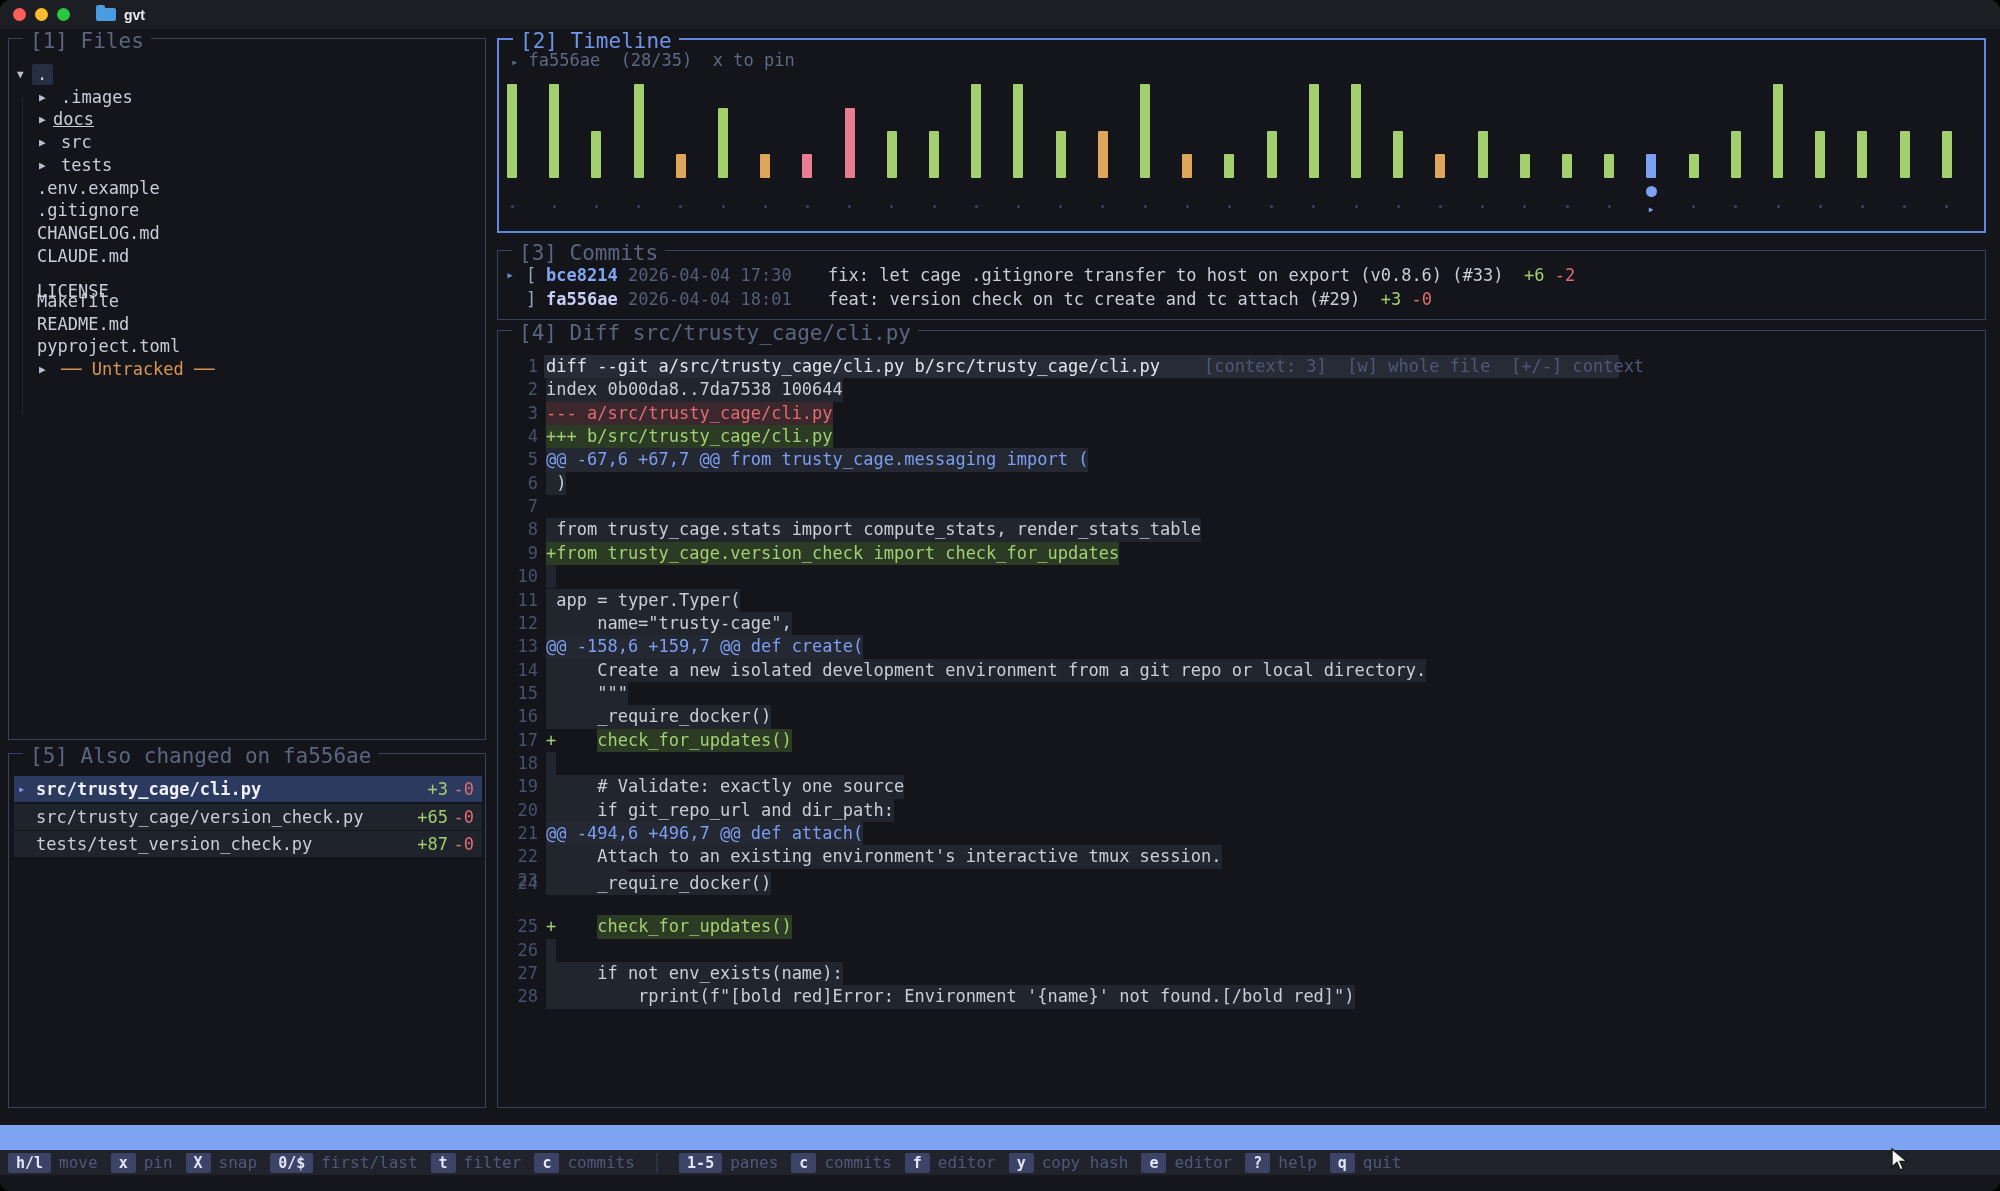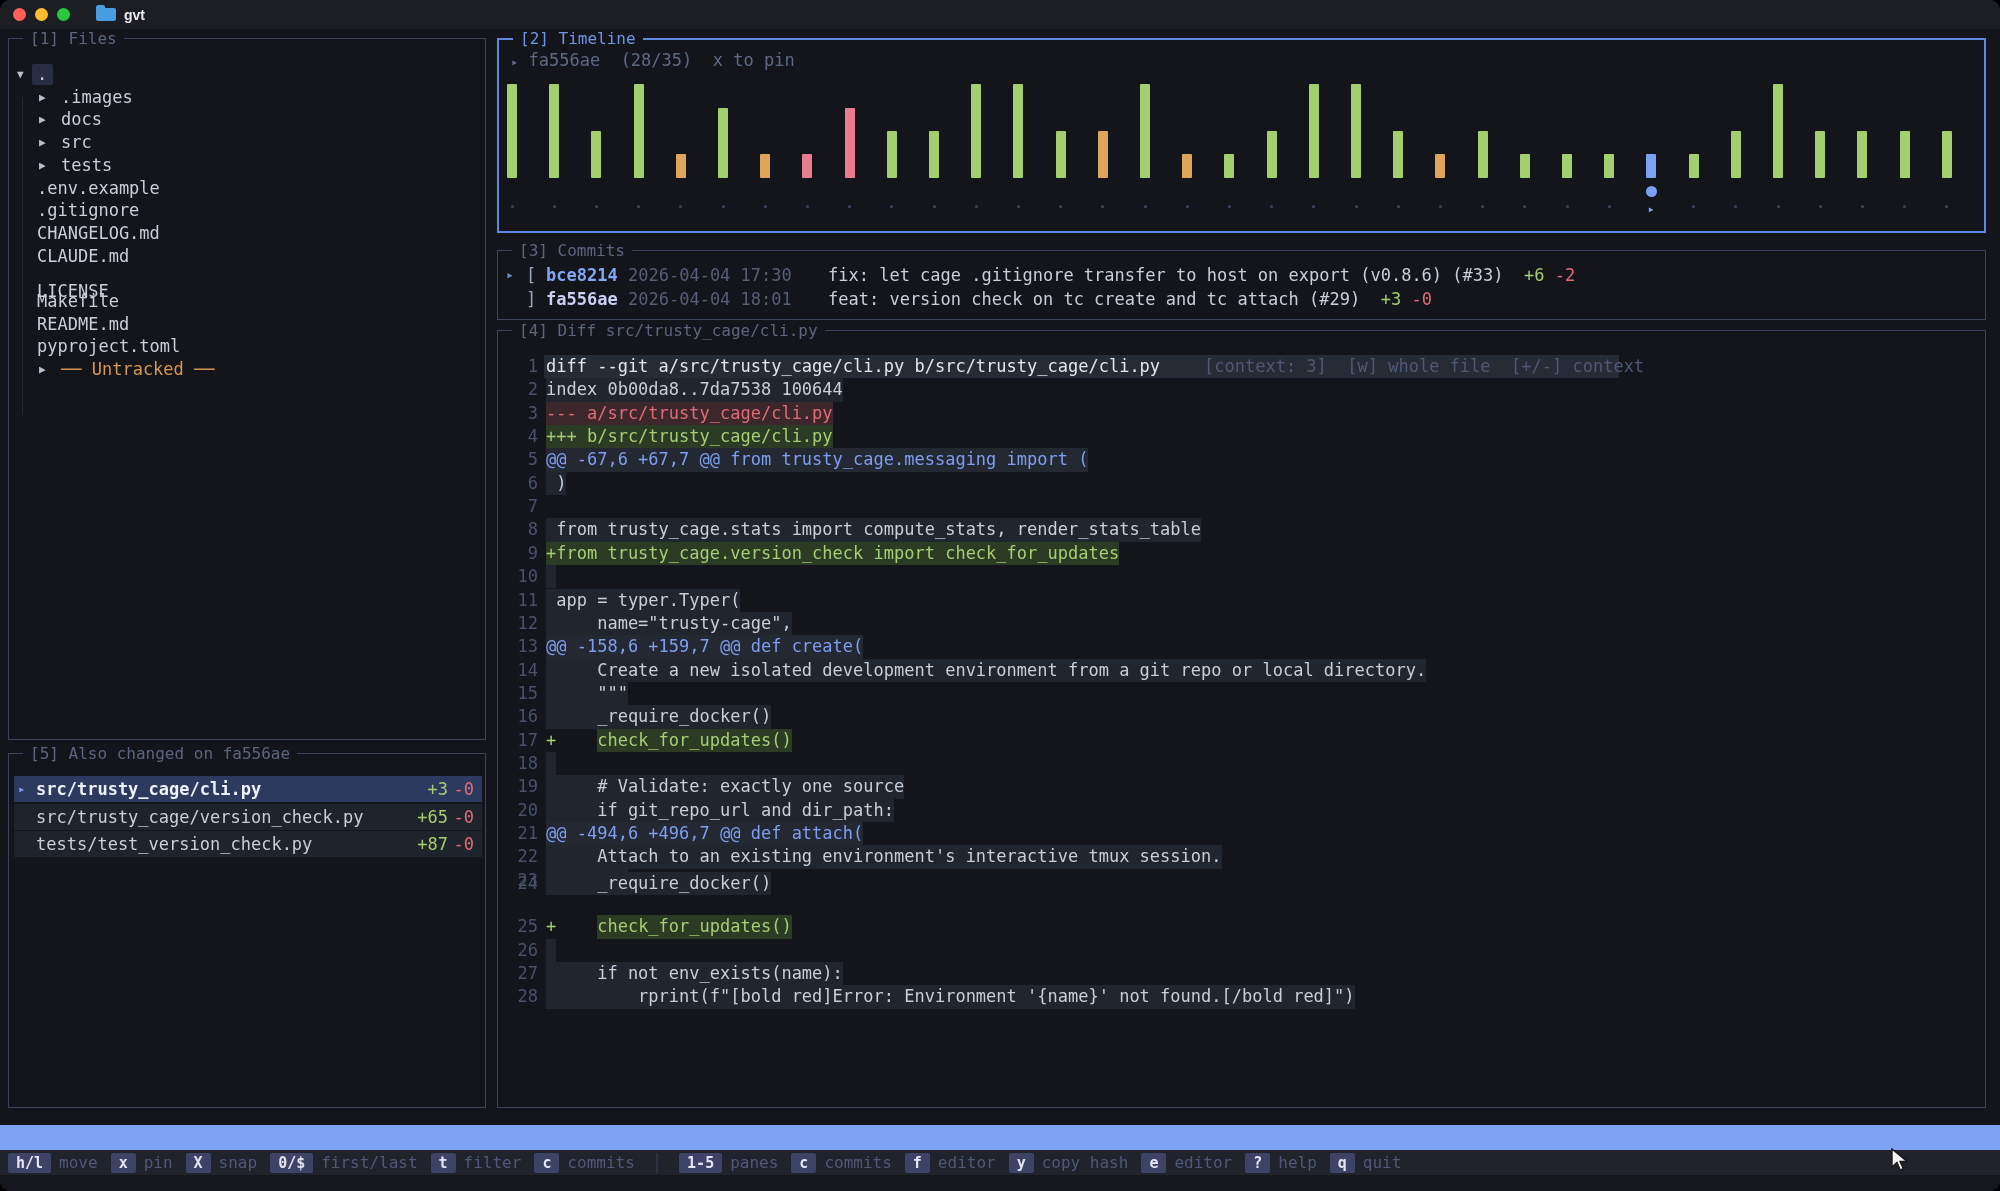--- a/index.html
+++ b/index.html
@@ -22,21 +22,21 @@
   .light{width:13px;height:13px;border-radius:50%;margin-left:9px;}
   .light.red{background:#ff5f57;margin-left:13px;}
   .light.yellow{background:#febc2e;}
   .light.green{background:#28c840;}
   .folder-icon{width:20px;height:13px;background:#4a9ce0;border-radius:2px;margin-left:26px;position:relative;}
   .folder-icon:before{content:"";position:absolute;left:0;top:-3px;width:9px;height:4px;background:#4a9ce0;border-radius:2px 2px 0 0;}
   .win-title{font-family:"Liberation Sans",sans-serif;font-weight:bold;font-size:14px;color:#e9eaee;margin-left:8px;}
   .panel{position:absolute;border:1px solid var(--border-dim);background:var(--bg);}
   .panel.focused{border:2px solid var(--border-focus);padding-left:12px;}
   .ptitle{position:absolute;top:-10px;left:14px;background:var(--bg);padding:0 7px;
-    color:var(--title-dim);font-size:16px;white-space:pre;}
+    color:var(--title-dim);font-size:21px;white-space:pre;}
   .panel.focused .ptitle{color:var(--title-focus);top:-11px;}
   
   .tree-row{position:absolute;left:0;width:100%;height:23px;line-height:23px;white-space:pre;}
   .tree-arrow{position:absolute;font-size:11px;color:#b9bfcc;top:0px;}
   .tree-label{position:absolute;color:var(--text);}
   .tree-guide{position:absolute;left:13px;top:58px;bottom:auto;width:1px;height:318px;background:#232836;}
   .root-hl{position:absolute;left:23px;top:1px;width:21px;height:21px;background:#272d42;border-radius:2px;}
   .untracked .tree-label{color:var(--untracked);}
   
   .tl-header{position:absolute;left:12px;top:10px;color:var(--text-dim);white-space:pre;}
@@ -98,21 +98,21 @@
     <div class="folder-icon"></div>
     <div class="win-title">gvt</div>
   </div>
 
   <div class="panel" style="left:8px;top:38px;width:478px;height:702px;">
     <div class="ptitle">[1] Files</div>
     <div class="tree-guide"></div>
     <div id="file-tree">
         <div class="tree-row" style="top: 24px;"><div class="root-hl"></div><span class="tree-arrow" style="left: 8px;">▼</span><span class="tree-label" style="left: 28px;">.</span></div>
         <div class="tree-row" style="top: 46.7px;"><span class="tree-arrow" style="left: 30px;">▶</span><span class="tree-label" style="left: 52px;">.images</span></div>
-        <div class="tree-row" style="top: 69.4px;"><span class="tree-arrow" style="left: 30px;">▶</span><span class="tree-label" style="left: 52px;">docs</span></div>
+        <div class="tree-row" style="top: 69.4px;"><span class="tree-arrow" style="left: 30px;">▶</span><span class="tree-label" style="left: 44px; text-decoration: underline;">docs</span></div>
         <div class="tree-row" style="top: 92.1px;"><span class="tree-arrow" style="left: 30px;">▶</span><span class="tree-label" style="left: 52px;">src</span></div>
         <div class="tree-row" style="top: 114.8px;"><span class="tree-arrow" style="left: 30px;">▶</span><span class="tree-label" style="left: 52px;">tests</span></div>
         <div class="tree-row" style="top: 137.5px;"><span class="tree-label" style="left: 28px;">.env.example</span></div>
         <div class="tree-row" style="top: 160.2px;"><span class="tree-label" style="left: 28px;">.gitignore</span></div>
         <div class="tree-row" style="top: 182.9px;"><span class="tree-label" style="left: 28px;">CHANGELOG.md</span></div>
         <div class="tree-row" style="top: 205.6px;"><span class="tree-label" style="left: 28px;">CLAUDE.md</span></div>
         <div class="tree-row" style="top: 241px;"><span class="tree-label" style="left: 28px;">LICENSE</span></div>
         <div class="tree-row" style="top: 251px;"><span class="tree-label" style="left: 28px;">Makefile</span></div>
         <div class="tree-row" style="top: 273.7px;"><span class="tree-label" style="left: 28px;">README.md</span></div>
         <div class="tree-row" style="top: 296.4px;"><span class="tree-label" style="left: 28px;">pyproject.toml</span></div>

